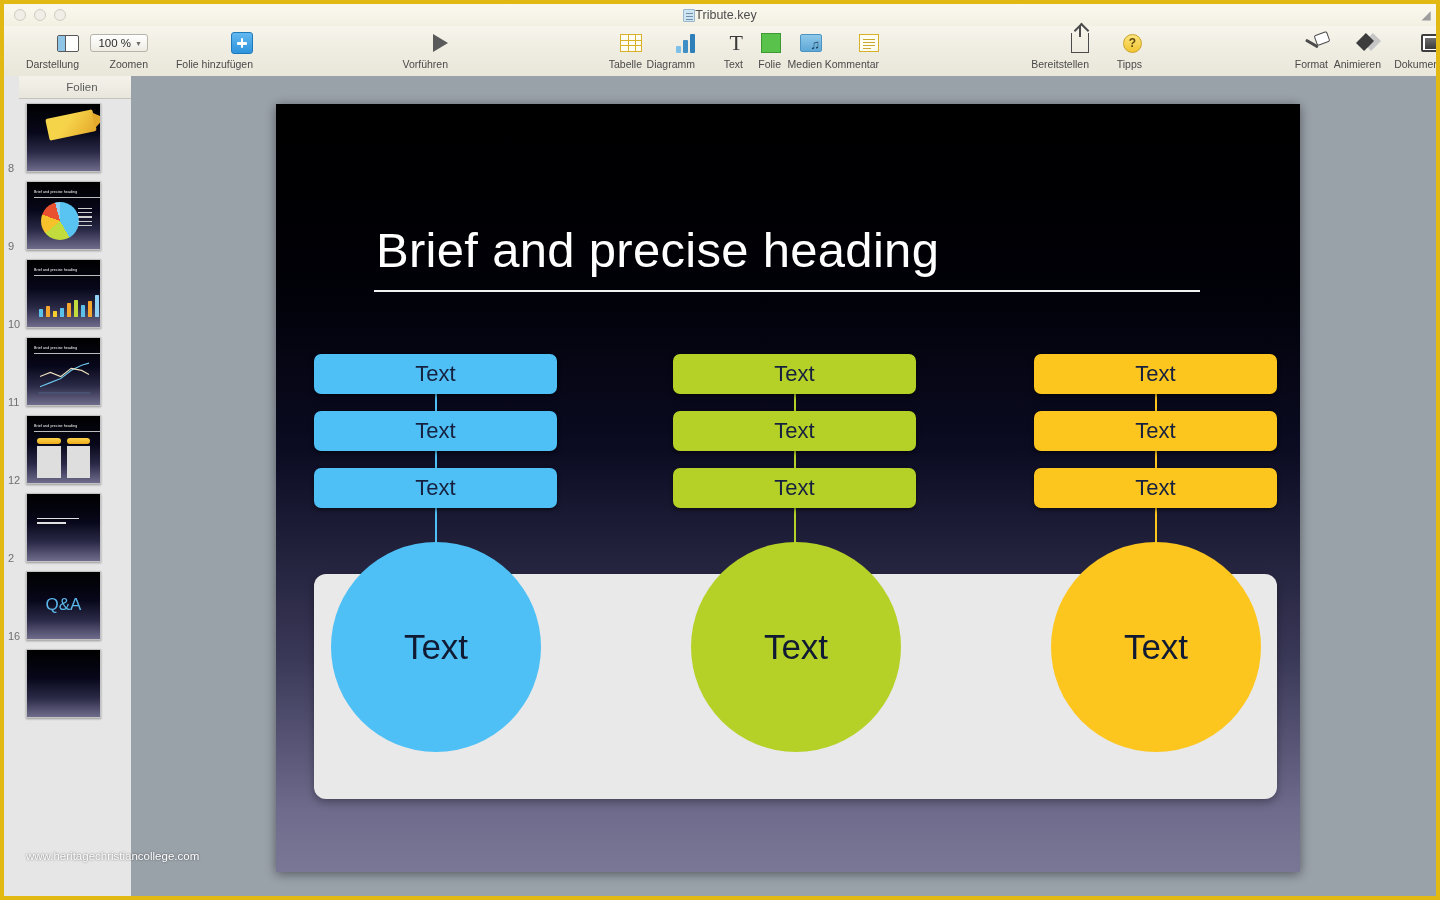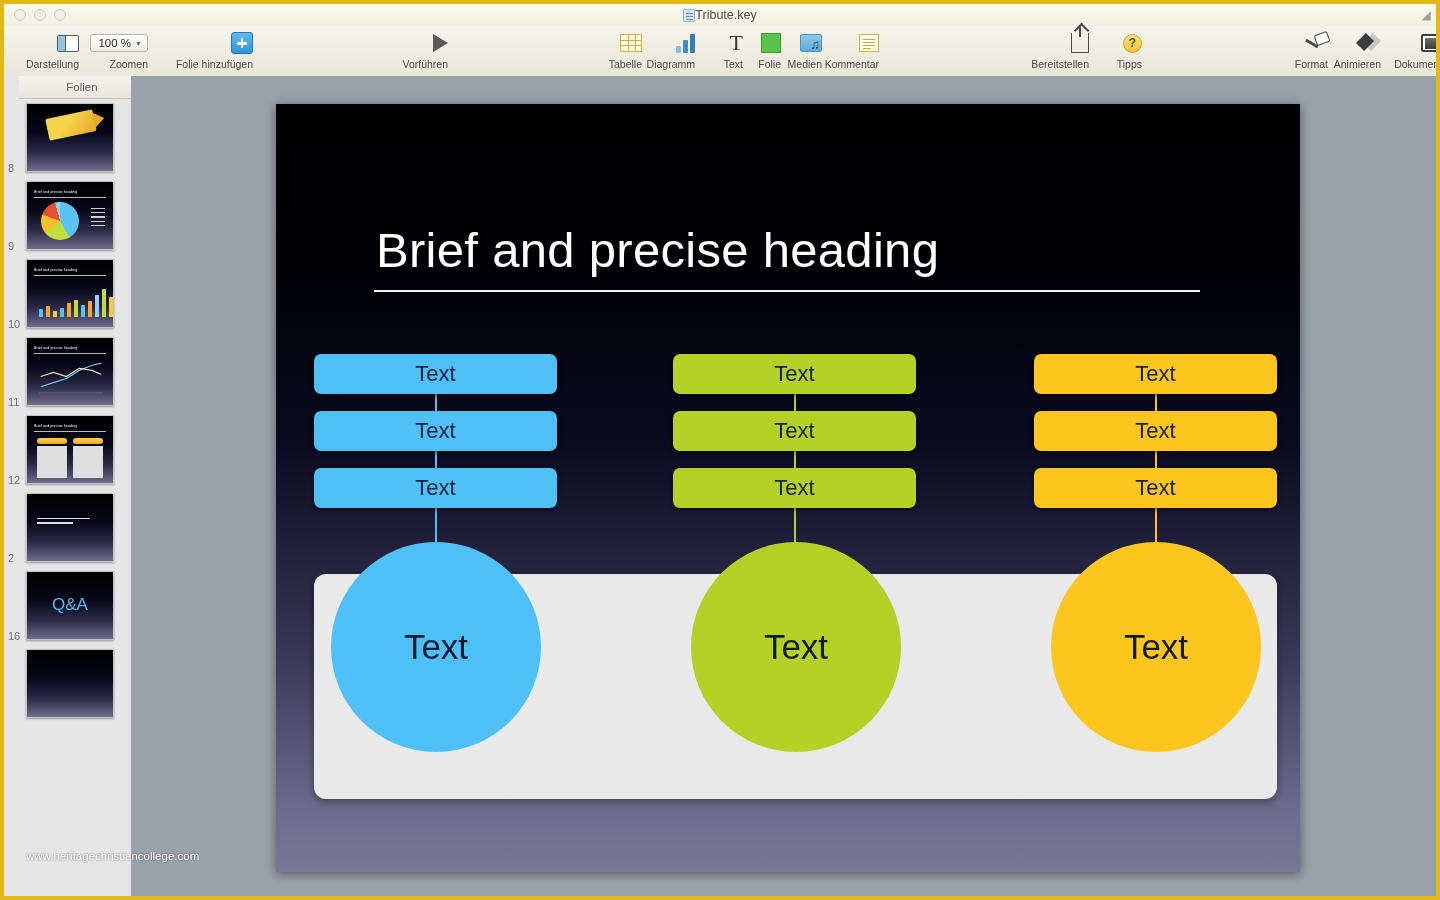--- a/index.html
+++ b/index.html
@@ -200,21 +200,21 @@
     position:relative; height:78px; padding:0 8px 0 22px;
     display:flex; align-items:center;
   }
   .slide-row.selected { background:#3d8fd6; }
   .slide-num {
     position:absolute; left:4px; bottom:2px;
     font-size:11px; color:#6f6f6f;
   }
   .slide-row.selected .slide-num { color:#ffffff; }
   .thumb {
-    width:88px; height:69px; position:relative; overflow:hidden;
+    width:75px; height:69px; position:relative; overflow:hidden;
     background:#000000; border:1px solid #c3c3c3;
     box-shadow: 0 1px 2px rgba(0,0,0,.35);
     box-sizing:border-box;
   }
   .slide-row.selected .thumb { border:2px solid #c8e04a; }
   .th-grad {
     position:absolute;inset:0;
     background: linear-gradient(to bottom,#000000 0%,#07071a 42%,#2b2a47 72%,#6f6c8c 100%);
   }
   .th-title {

